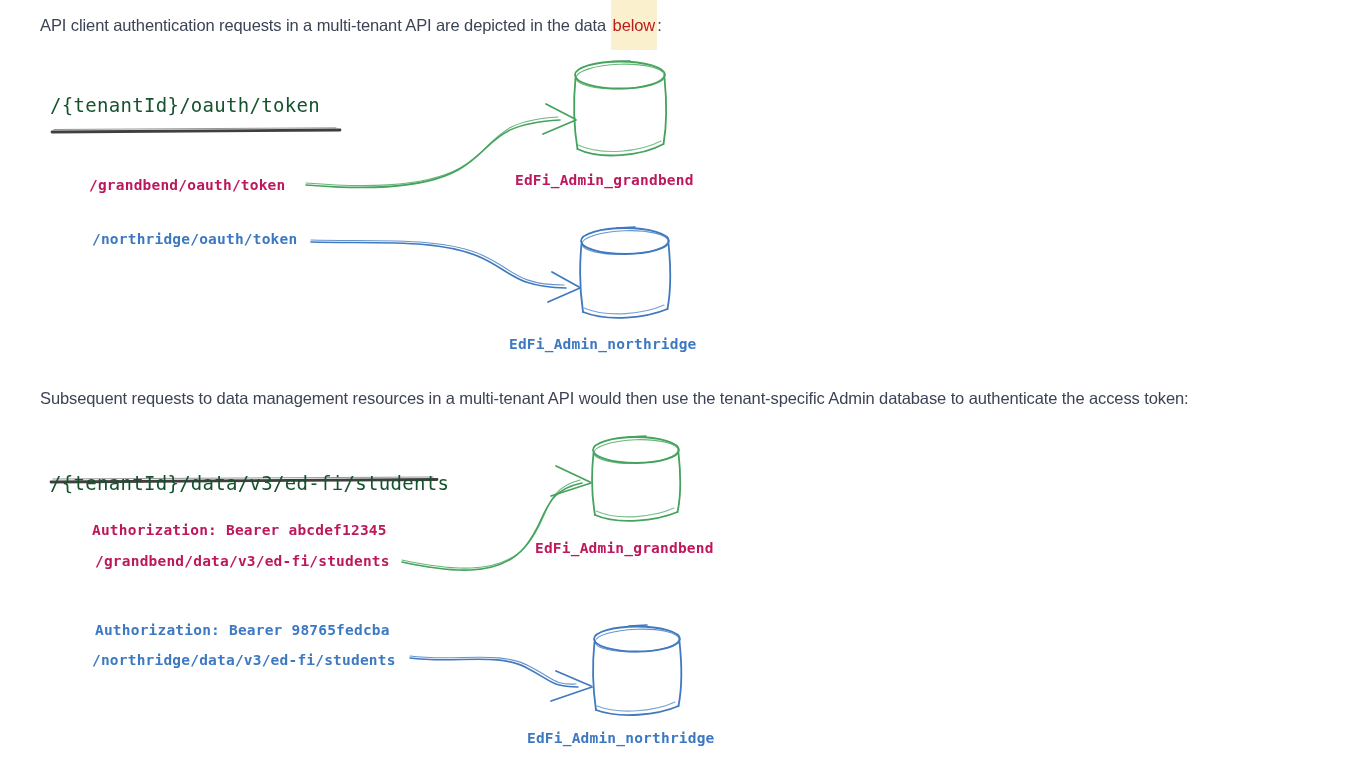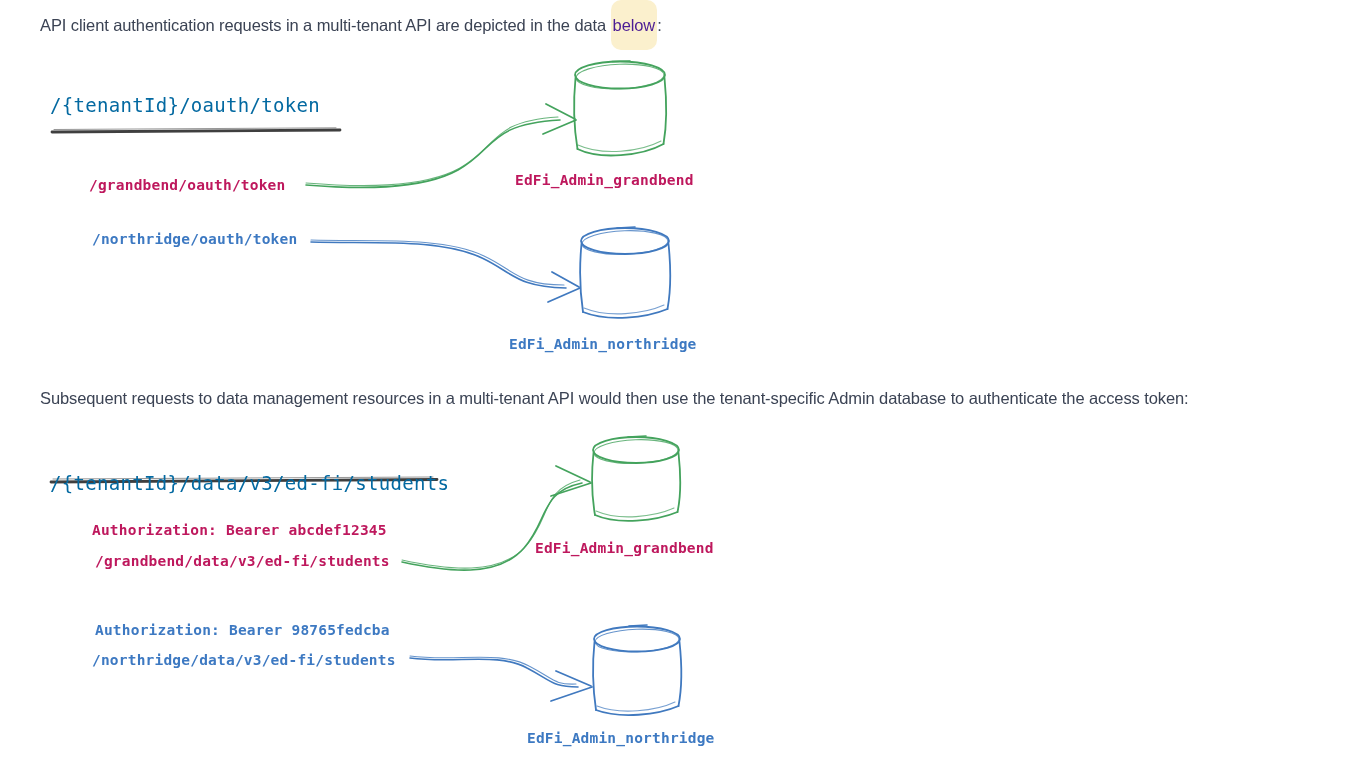--- a/index.html
+++ b/index.html
@@ -14,30 +14,30 @@
   .para {
     position:absolute;
     font-size:16.5px;
     line-height:1.25;
     color:#3b4354;
     white-space:nowrap;
     letter-spacing:-0.1px;
   }
   .para mark {
     background:#fbf0cd;
-    color:#4c1d95;
+    color:#b91c1c;
     padding:16px 2px;
-    border-radius:10px;
+    border-radius:1px;
   }
   .endpoint {
     position:absolute;
     font-family:"DejaVu Sans Mono", monospace;
     font-size:19px;
     font-weight:500;
-    color:#0369a1;
+    color:#14532d;
     white-space:pre;
     letter-spacing:0.3px;
   }
   .mlabel {
     position:absolute;
     font-family:"DejaVu Sans Mono", monospace;
     font-size:14.5px;
     font-weight:600;
     white-space:pre;
     letter-spacing:0.2px;

